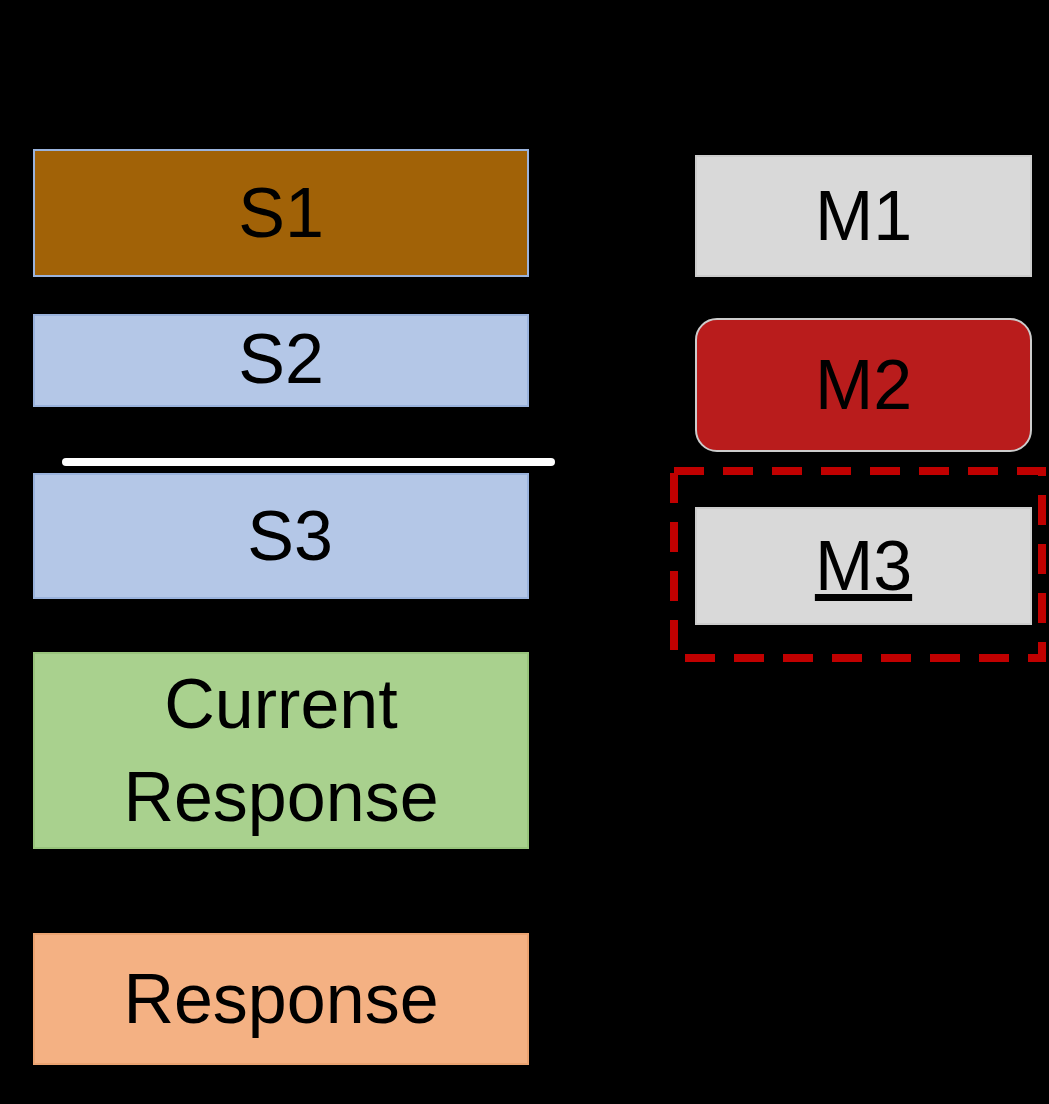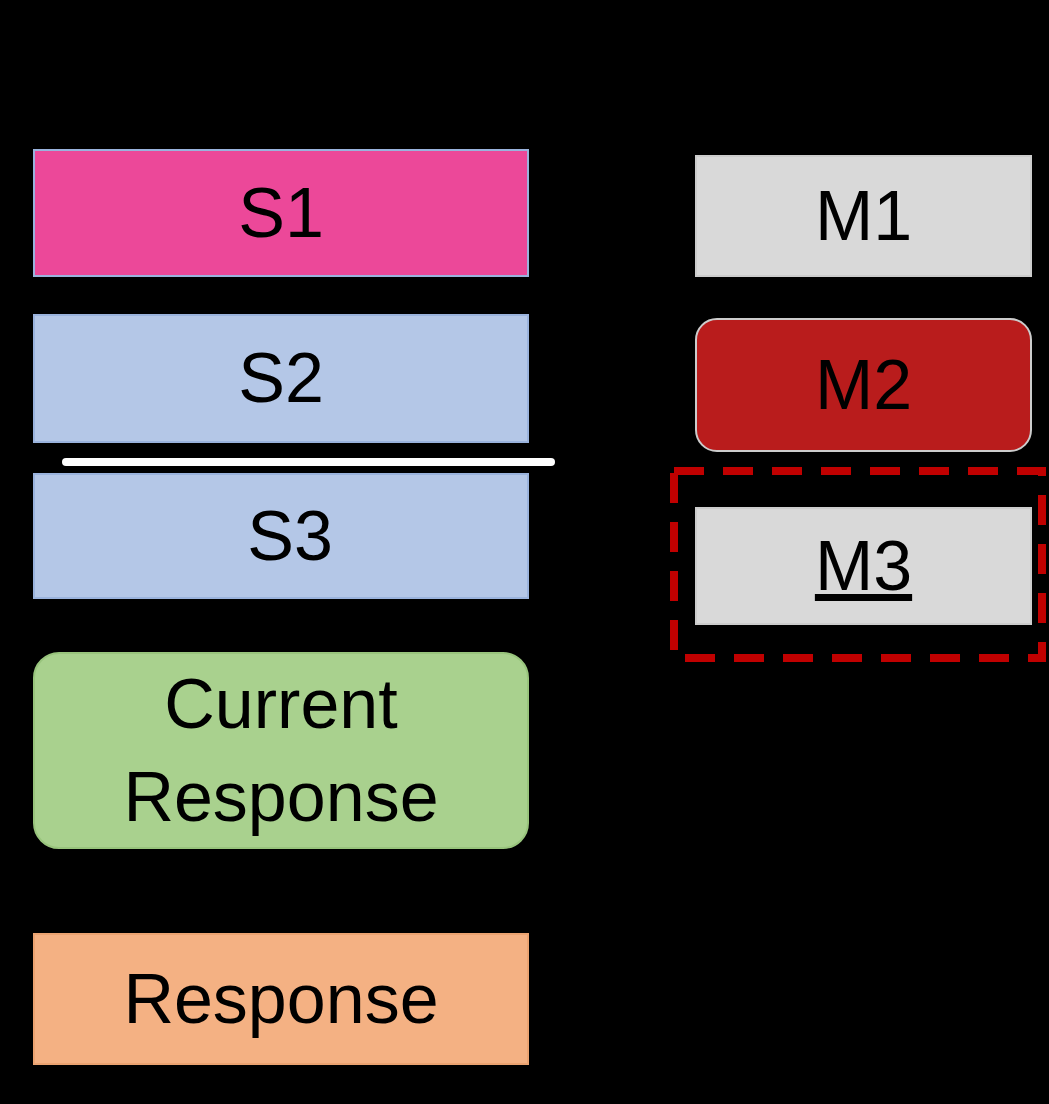--- a/index.html
+++ b/index.html
@@ -22,21 +22,21 @@
     align-items: center;
     justify-content: center;
     text-align: center;
     font-size: 70px;
     line-height: 1.32;
     border: 2px solid transparent;
   }
   .box .lbl { display: block; }
   
   #s1 { left: 33px; top: 149px; width: 496px; height: 128px; }
-  #s2 { left: 33px; top: 314px; width: 496px; height: 129px; }
+  #s2 { left: 33px; top: 314px; width: 496px; height: 93px; align-items: flex-end; }
   #s3 { left: 33px; top: 473px; width: 496px; height: 126px; }
   #current { left: 33px; top: 652px; width: 496px; height: 197px; flex-direction: column; }
   #response { left: 33px; top: 933px; width: 496px; height: 132px; }
   
   #m1 { left: 695px; top: 155px; width: 337px; height: 122px; }
   #m2 { left: 695px; top: 318px; width: 337px; height: 134px; }
   #m3 { left: 695px; top: 507px; width: 337px; height: 118px; }
   
   #separator {
     position: absolute;
@@ -49,35 +49,35 @@
     position: absolute;
     left: 666px; top: 463px;
     width: 384px; height: 203px;
   }
 </style>
 </head>
 <body>
 
 <div id="canvas" style="background: rgb(0, 0, 0);">
 
-  <div class="box" id="s1" style="background: #ec4899; border-color: rgb(154, 179, 221);">
+  <div class="box" id="s1" style="background: #a16207; border-color: rgb(154, 179, 221);">
     <span class="lbl">S1</span>
   </div>
 
   <div class="box" id="s2" style="background: rgb(180, 199, 231); border-color: rgb(154, 179, 221);">
     <span class="lbl">S2</span>
   </div>
 
   <div id="separator" style="background: rgb(255, 255, 255);"></div>
 
   <div class="box" id="s3" style="background: rgb(180, 199, 231); border-color: rgb(154, 179, 221); padding-left: 18px;">
     <span class="lbl">S3</span>
   </div>
 
-  <div class="box" id="current" style="background: rgb(169, 209, 142); border-color: rgb(152, 196, 124); border-radius: 26px;">
+  <div class="box" id="current" style="background: rgb(169, 209, 142); border-color: rgb(152, 196, 124);">
     <span class="lbl">Current</span>
     <span class="lbl">Response</span>
   </div>
 
   <div class="box" id="response" style="background: rgb(244, 177, 131); border-color: rgb(235, 163, 113);">
     <span class="lbl">Response</span>
   </div>
 
   <div class="box" id="m1" style="background: rgb(217, 217, 217); border-color: rgb(204, 204, 204);">
     <span class="lbl">M1</span>

